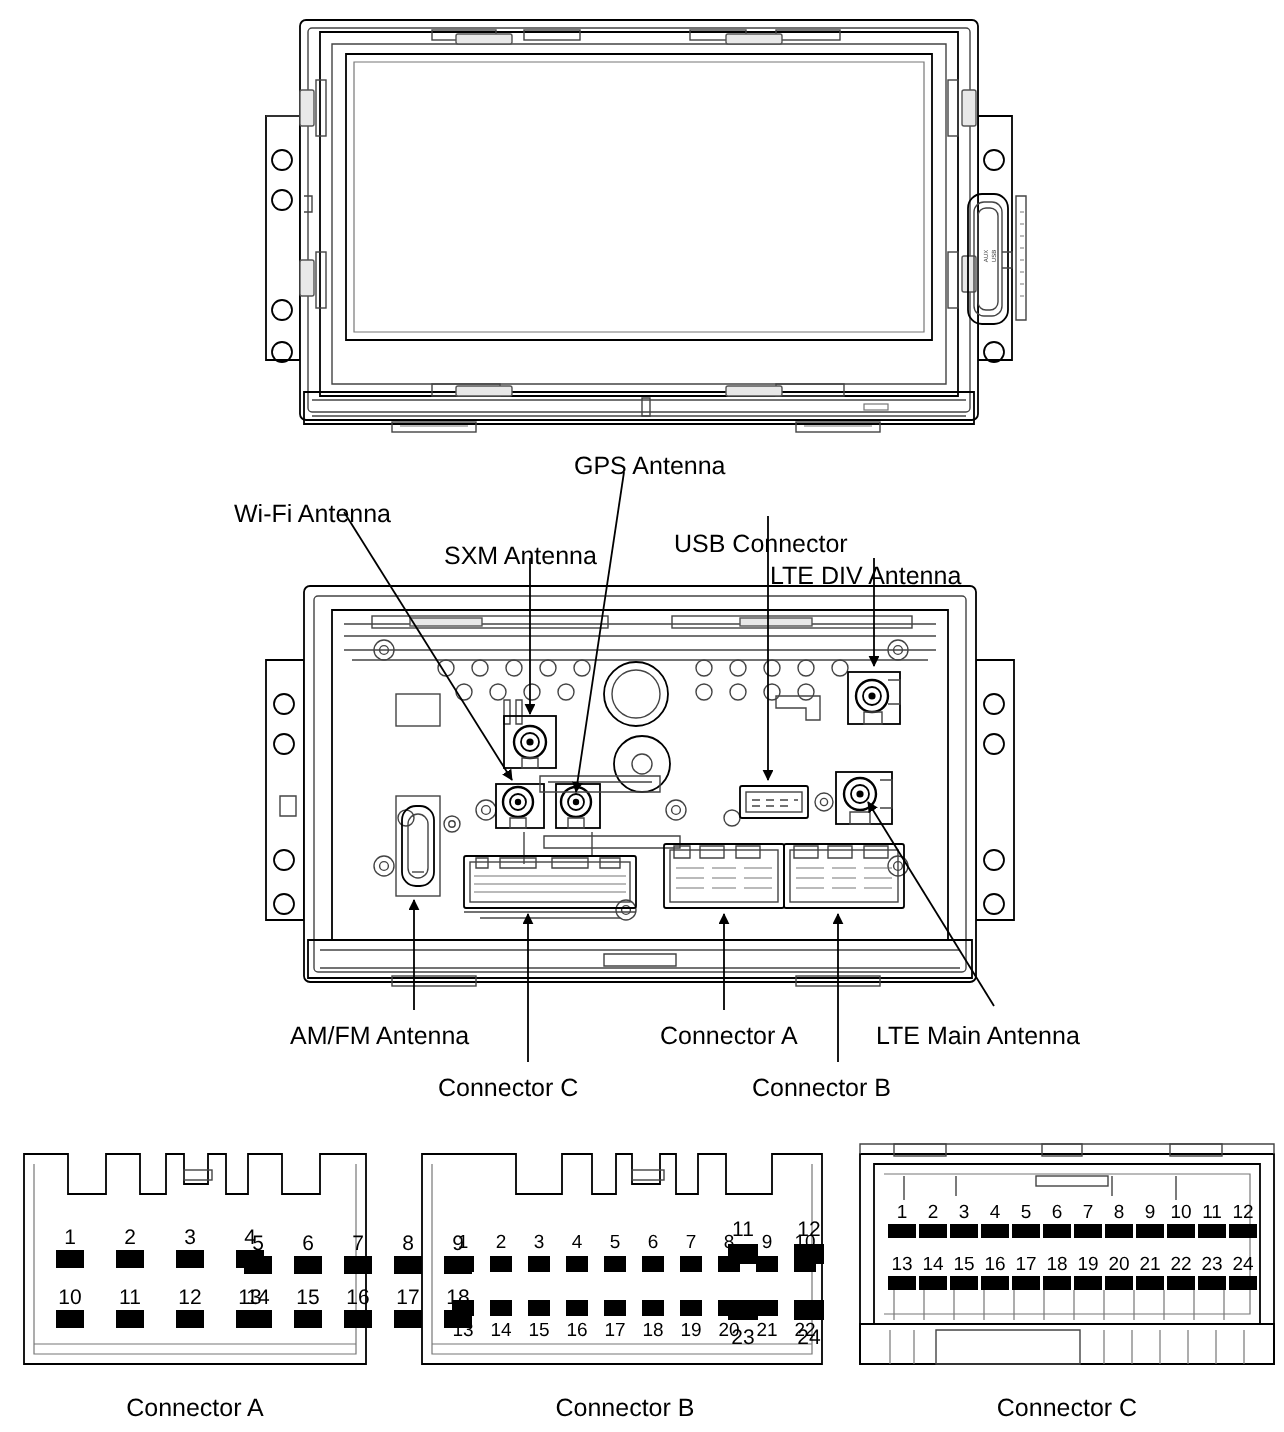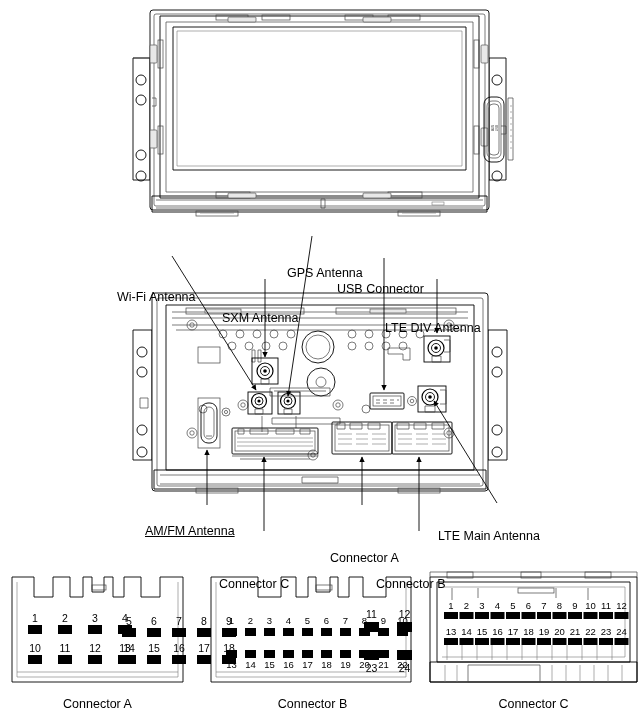--- a/index.html
+++ b/index.html
@@ -28,21 +28,20 @@
     width: 642px;
     height: 716px;
   }
   .lbl {
     position: absolute;
     font-family: "Liberation Sans", sans-serif;
     font-size: 12.5px;
     line-height: 14px;
     color: #000;
     white-space: nowrap;
-    margin-top: 40px;
   }
   .cap {
     position: absolute;
     font-family: "Liberation Sans", sans-serif;
     font-size: 12.5px;
     color: #000;
     white-space: nowrap;
     text-align: center;
   }
   
@@ -570,35 +569,35 @@
           <text x="621.5" y="635" class="pinnum-sm">24</text>
           <rect x="614.5" y="638" width="14" height="7" class="fillk"></rect>
         </g>
     </g>
   </svg>
 
   <div class="lbl" style="left:117px; top:250px;">Wi-Fi Antenna</div>
 
   <div class="lbl" style="left:287px; top:226px;">GPS Antenna</div>
 
-  <div class="lbl" style="left:337px; top:242px;">USB Connector</div>
+  <div class="lbl" style="left:337px; top:265px;">USB Connector</div>
 
   <div class="lbl" style="left:222px; top:271px;">SXM Antenna</div>
 
   <div class="lbl" style="left:385px; top:281px;">LTE DIV Antenna</div>
 
-  <div class="lbl" style="left:145px; top:484px;text-decoration:underline;">AM/FM Antenna</div>
+  <div class="lbl" style="left:145px; top:511px;">AM/FM Antenna</div>
 
   <div class="lbl" style="left:219px; top:537px;">Connector C</div>
 
   <div class="lbl" style="left:330px; top:511px;">Connector A</div>
 
   <div class="lbl" style="left:376px; top:537px;">Connector B</div>
 
-  <div class="lbl" style="left:438px; top:489px;">LTE Main Antenna</div>
+  <div class="lbl" style="left:438px; top:511px;">LTE Main Antenna</div>
 
   <div class="cap" style="left:0px; top:697px; width:195px;">Connector A</div>
 
   <div class="cap" style="left:215px; top:697px; width:195px;">Connector B</div>
 
   <div class="cap" style="left:436px; top:697px; width:195px;">Connector C</div>
 
 </div>
 
 </body></html>

